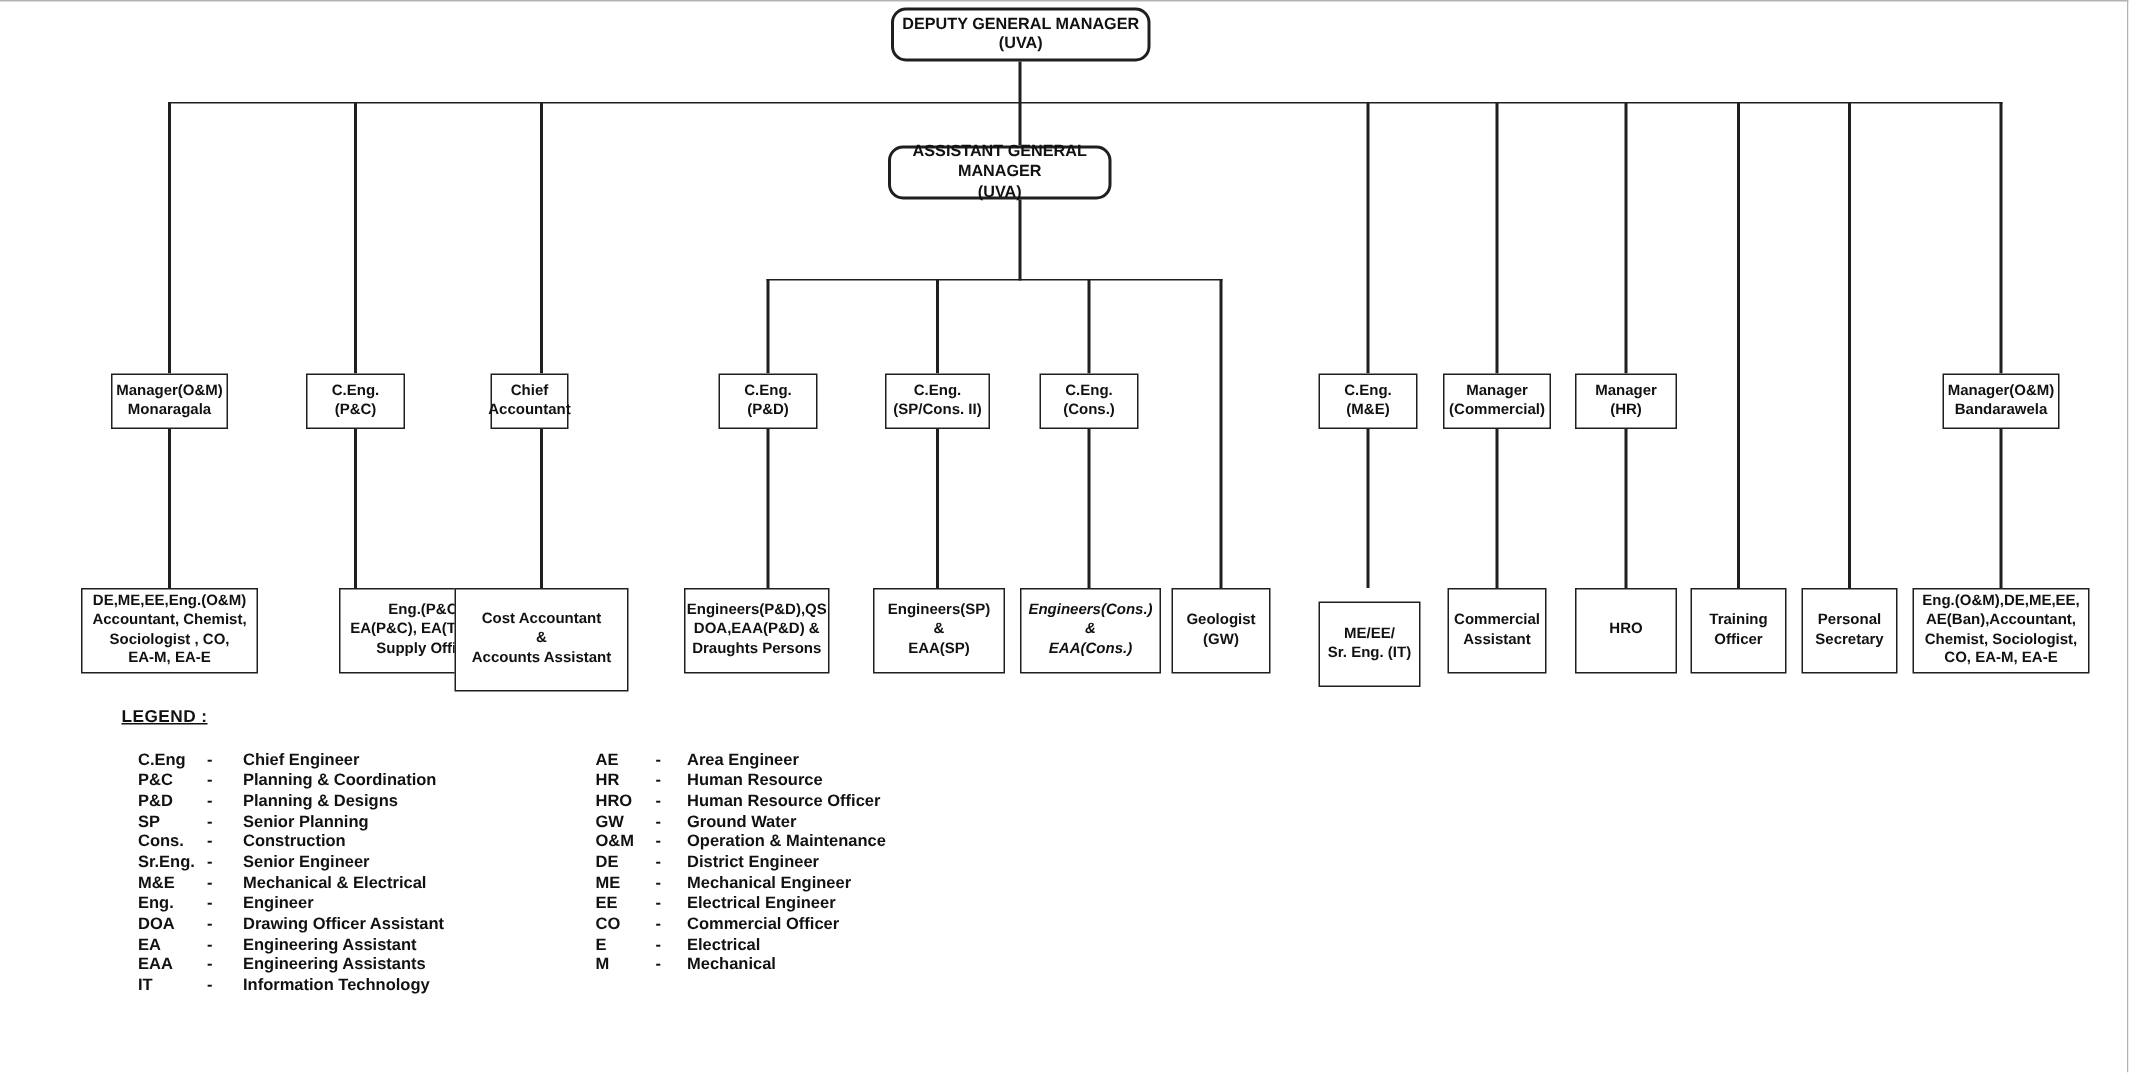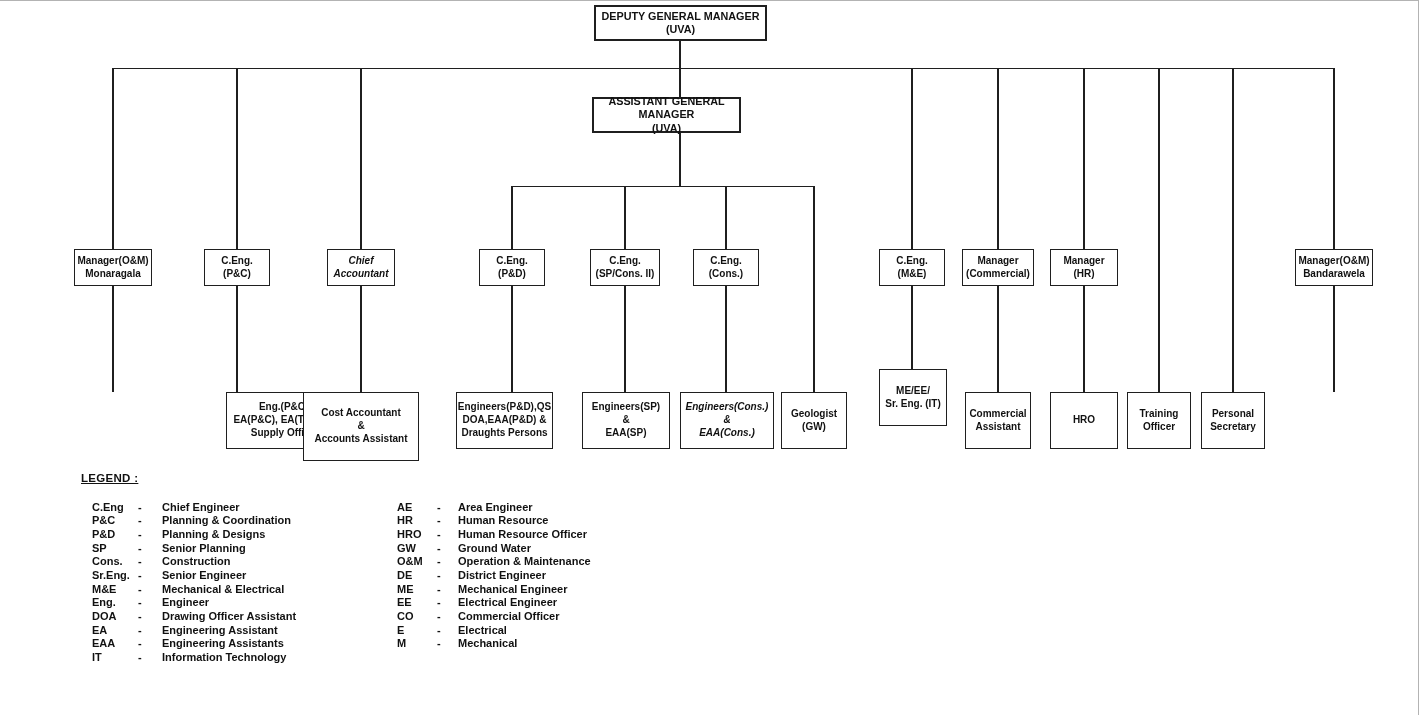--- a/index.html
+++ b/index.html
@@ -18,21 +18,21 @@
     background:#fff;
     border:1.5px solid #1f1f1f;
     display:flex;align-items:center;justify-content:center;
     text-align:center;
     white-space:pre-line;
     font-weight:bold;
     color:#111;
     box-sizing:border-box;
     z-index:2;
   }
-  .node.exec{border-width:2px;font-size:10.8px;line-height:13.5px;}
+  .node.exec{border-width:2px;font-size:10.8px;line-height:13.5px;border-radius:10px;}
   .node.mid{font-size:10px;line-height:12.5px;}
   .node.bot{font-size:10px;line-height:12.8px;}
   .hline,.vline{position:absolute;background:#1f1f1f;z-index:1;}
   .hline{height:1.5px;}
   .vline{width:1.5px;}
   .legend-title{
     position:absolute;left:81px;top:471px;
     font-size:11.5px;font-weight:bold;color:#111;
     text-decoration:underline;letter-spacing:0.3px;
   }
@@ -84,63 +84,71 @@
 
   <div class="node exec" style="left:594px;top:4px;width:173px;height:36px;">DEPUTY GENERAL MANAGER
 (UVA)</div>
   <div class="node exec" style="left:592px;top:96px;width:149px;height:36px;">ASSISTANT GENERAL MANAGER
 (UVA)</div>
 
   <div class="node mid" style="left:74px;top:248px;width:78px;height:37px;">Manager(O&amp;M)
 Monaragala</div>
   <div class="node mid" style="left:204px;top:248px;width:66px;height:37px;">C.Eng.
 (P&amp;C)</div>
-  <div class="node mid" style="left:327px;top:248px;width:68px;height:37px;font-style:italic;">Chief
+  <div class="node mid" style="left:327px;top:248px;width:52px;height:37px;">Chief
 Accountant</div>
   <div class="node mid" style="left:479px;top:248px;width:66px;height:37px;">C.Eng.
 (P&amp;D)</div>
   <div class="node mid" style="left:590px;top:248px;width:70px;height:37px;">C.Eng.
 (SP/Cons. II)</div>
   <div class="node mid" style="left:693px;top:248px;width:66px;height:37px;">C.Eng.
 (Cons.)</div>
   <div class="node mid" style="left:879px;top:248px;width:66px;height:37px;">C.Eng.
 (M&amp;E)</div>
   <div class="node mid" style="left:962px;top:248px;width:72px;height:37px;">Manager
 (Commercial)</div>
   <div class="node mid" style="left:1050px;top:248px;width:68px;height:37px;">Manager
 (HR)</div>
   <div class="node mid" style="left:1295px;top:248px;width:78px;height:37px;">Manager(O&amp;M)
 Bandarawela</div>
 
+  <div class="node bot" style="left:54px;top:391px;width:118px;height:57px;">DE,ME,EE,Eng.(O&amp;M)
+Accountant, Chemist,
+Sociologist , CO,
+EA-M, EA-E</div>
   <div class="node bot" style="left:179px;top:391px;width:118px;height:57px;margin-left:47px;">Eng.(P&amp;C),
 EA(P&amp;C), EA(Tender),
 Supply Officer</div>
   <div class="node bot" style="left:303px;top:391px;width:116px;height:69px;">Cost Accountant
 &amp;
 Accounts Assistant</div>
   <div class="node bot" style="left:456px;top:391px;width:97px;height:57px;">Engineers(P&amp;D),QS
 DOA,EAA(P&amp;D) &amp;
 Draughts Persons</div>
   <div class="node bot" style="left:582px;top:391px;width:88px;height:57px;">Engineers(SP)
 &amp;
 EAA(SP)</div>
   <div class="node bot" style="left:680px;top:391px;width:94px;height:57px;font-style:italic;">Engineers(Cons.)
 &amp;
 EAA(Cons.)</div>
   <div class="node bot" style="left:781px;top:391px;width:66px;height:57px;">Geologist
 (GW)</div>
-  <div class="node bot" style="left:879px;top:368px;width:68px;height:57px;">ME/EE/
+  <div class="node bot" style="left:879px;top:400px;width:68px;height:57px;">ME/EE/
 Sr. Eng. (IT)</div>
   <div class="node bot" style="left:965px;top:391px;width:66px;height:57px;">Commercial
 Assistant</div>
   <div class="node bot" style="left:1050px;top:391px;width:68px;height:57px;">HRO</div>
   <div class="node bot" style="left:1127px;top:391px;width:64px;height:57px;">Training
 Officer</div>
   <div class="node bot" style="left:1201px;top:391px;width:64px;height:57px;">Personal
 Secretary</div>
+  <div class="node bot" style="left:1275px;top:391px;width:118px;height:57px;">Eng.(O&amp;M),DE,ME,EE,
+AE(Ban),Accountant,
+Chemist, Sociologist,
+CO, EA-M, EA-E</div>
 
   <div class="legend-title">LEGEND :</div>
 
   <div class="legend-col lc-left">
     <div class="legend-row">
         <span>C.Eng</span>
         <span>-</span>
         <span>Chief Engineer</span>
       </div>
     <div class="legend-row">

